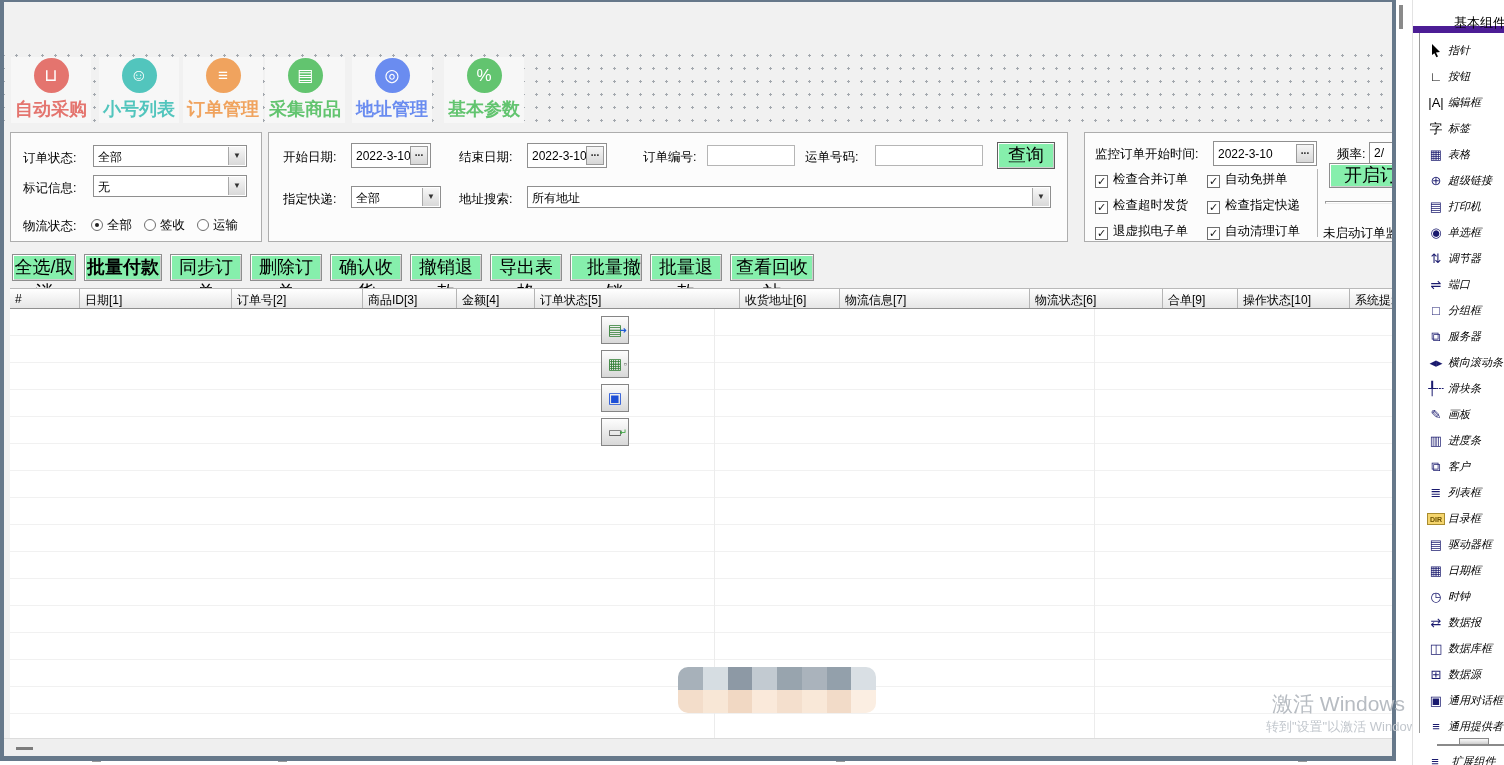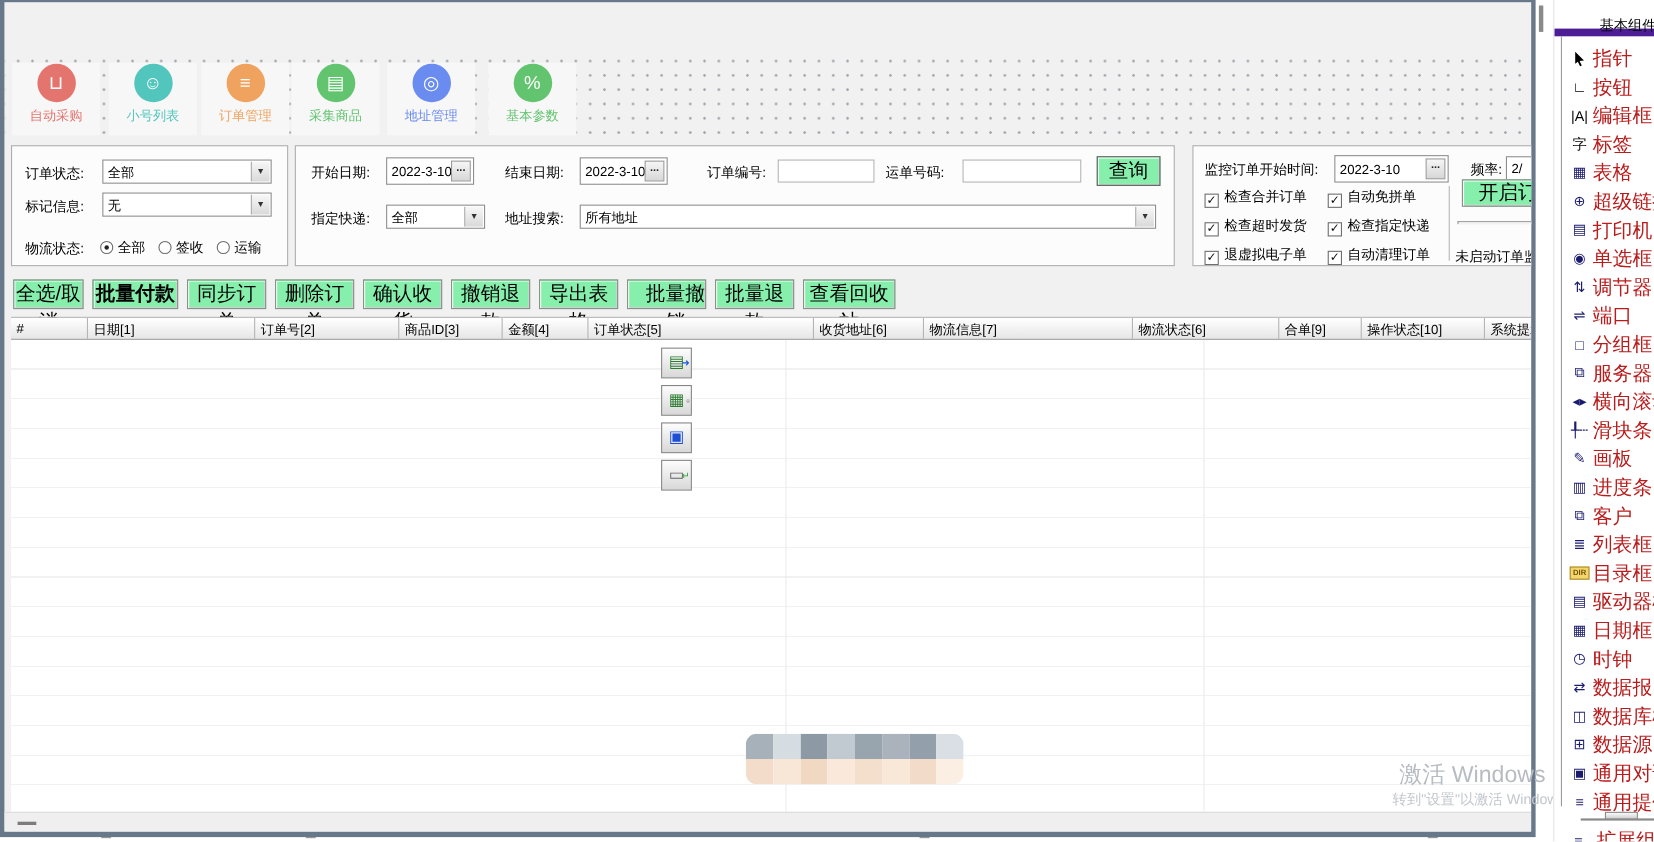--- a/index.html
+++ b/index.html
@@ -26,21 +26,21 @@
 
   .menubar { position:absolute; left:0; top:27px; right:0; height:23px; background:#f1f1f1; }
   .menu-item { display:inline-block; padding:4px 10px 0 10px; font-size:12.5px; color:#111; }
 
   .dots-strip { position:absolute; left:0; top:50px; right:0; height:77px;
     background-image:radial-gradient(circle,#a3a8ae 1px,transparent 1.35px);
     background-size:13px 13px; background-position:6px 10px; }
   .tool-tile { position:absolute; top:5px; width:80px; height:66px; background:#f7f7f7; text-align:center; }
   .tool-circle { margin:1px auto 0 auto; width:35px; height:35px; border-radius:50%;
     color:#fff; font-size:17px; line-height:35px; text-align:center; }
-  .tool-label { margin-top:4px; font-size:12px; font-weight:normal; }
+  .tool-label { margin-top:4px; font-size:18px; font-weight:bold; }
 
   .panel { position:absolute; top:130px; height:110px; background:#fcfcfc; border:1px solid #adadad; }
   .flabel { position:absolute; font-size:12.5px; color:#000; white-space:nowrap; }
 
   .sunkbox { position:absolute; background:#fff; border:1px solid #8f8f8f; font-size:12px;
     color:#000; padding:3px 4px 0 4px; white-space:nowrap; overflow:hidden; }
   .combo .dd { position:absolute; right:1px; top:1px; bottom:1px; width:17px;
     background:linear-gradient(#f7f7f7,#d9d9d9); border-left:1px solid #a9a9a9;
     font-size:8px; color:#333; text-align:center; line-height:18px; }
   .dotbtn { position:absolute; right:2px; top:2px; bottom:2px; width:18px;
@@ -92,21 +92,21 @@
   .sidebar { position:absolute; left:1412px; top:0; width:92px; height:765px; background:#ffffff;
     z-index:10; overflow:hidden; border-left:1px solid #e3e3e3; }
   .sb-header { position:absolute; left:0; top:10px; width:100%; height:23px;
     border-bottom:7px solid #4c1d95; }
   .sb-header span { position:absolute; left:41px; top:4px; font-size:13px; color:#000; white-space:nowrap; }
   .sb-list { position:absolute; left:6px; top:33px; width:100%; height:700px;
     border-left:1px solid #9a9a9a; }
   .sb-item { position:absolute; left:4px; height:24px; white-space:nowrap; }
   .sb-icon { display:inline-block; width:24px; text-align:center; font-size:13px; color:#1a1a6e;
     vertical-align:middle; }
-  .sb-label { font-size:18px; color:#b91c1c; vertical-align:middle; }
+  .sb-label { font-size:11px; color:#000000; vertical-align:middle;font-style:italic; }
   .sb-divider { position:absolute; left:24px; right:0; top:744px; height:2px; background:#8a8a8a; }
   .sb-divider-handle { position:absolute; left:46px; top:738px; width:30px; height:7px;
     background:linear-gradient(#fafafa,#cfcfcf); border:1px solid #8a8a8a; }
   .dir-ic { display:inline-block; width:18px; height:12px; background:#f5d56d; border:1px solid #a98c2f;
     color:#6d5200; font-size:7px; font-weight:bold; line-height:11px; text-align:center; margin:0 3px; vertical-align:middle; }
 </style>
 </head>
 <body>
 
 <div class="win">

